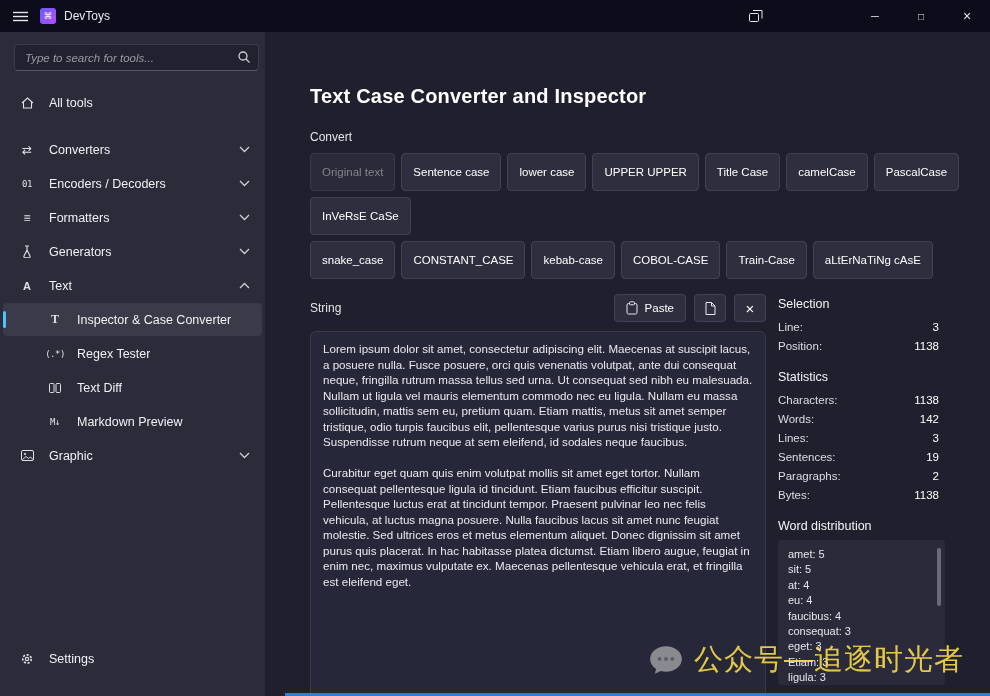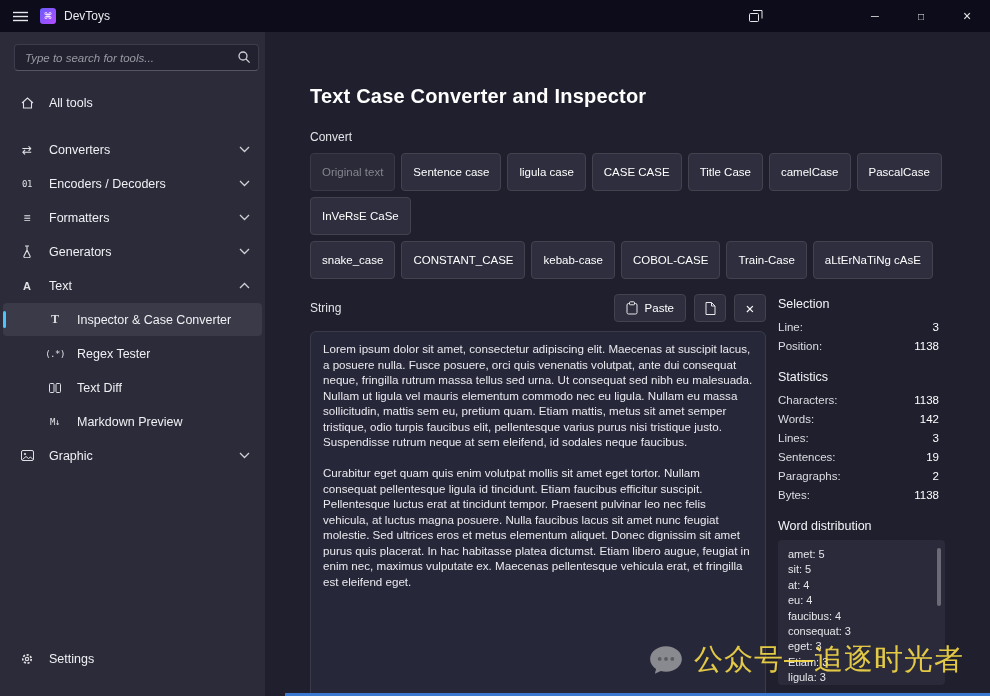--- a/index.html
+++ b/index.html
@@ -226,22 +226,22 @@
 
     <main class="main">
       <h1 class="page-title">Text Case Converter and Inspector</h1>
 
       <div class="section-label">Convert</div>
 
       <div class="btn-rows">
         <div class="btn-row">
           <button class="btn disabled">Original text</button>
           <button class="btn">Sentence case</button>
-          <button class="btn">ligula case</button>
-          <button class="btn">CASE CASE</button>
+          <button class="btn">lower case</button>
+          <button class="btn">UPPER UPPER</button>
           <button class="btn">Title Case</button>
           <button class="btn">camelCase</button>
           <button class="btn">PascalCase</button>
         </div>
         <div class="btn-row">
           <button class="btn">InVeRsE CaSe</button>
         </div>
         <div class="btn-row">
           <button class="btn">snake_case</button>
           <button class="btn">CONSTANT_CASE</button>

